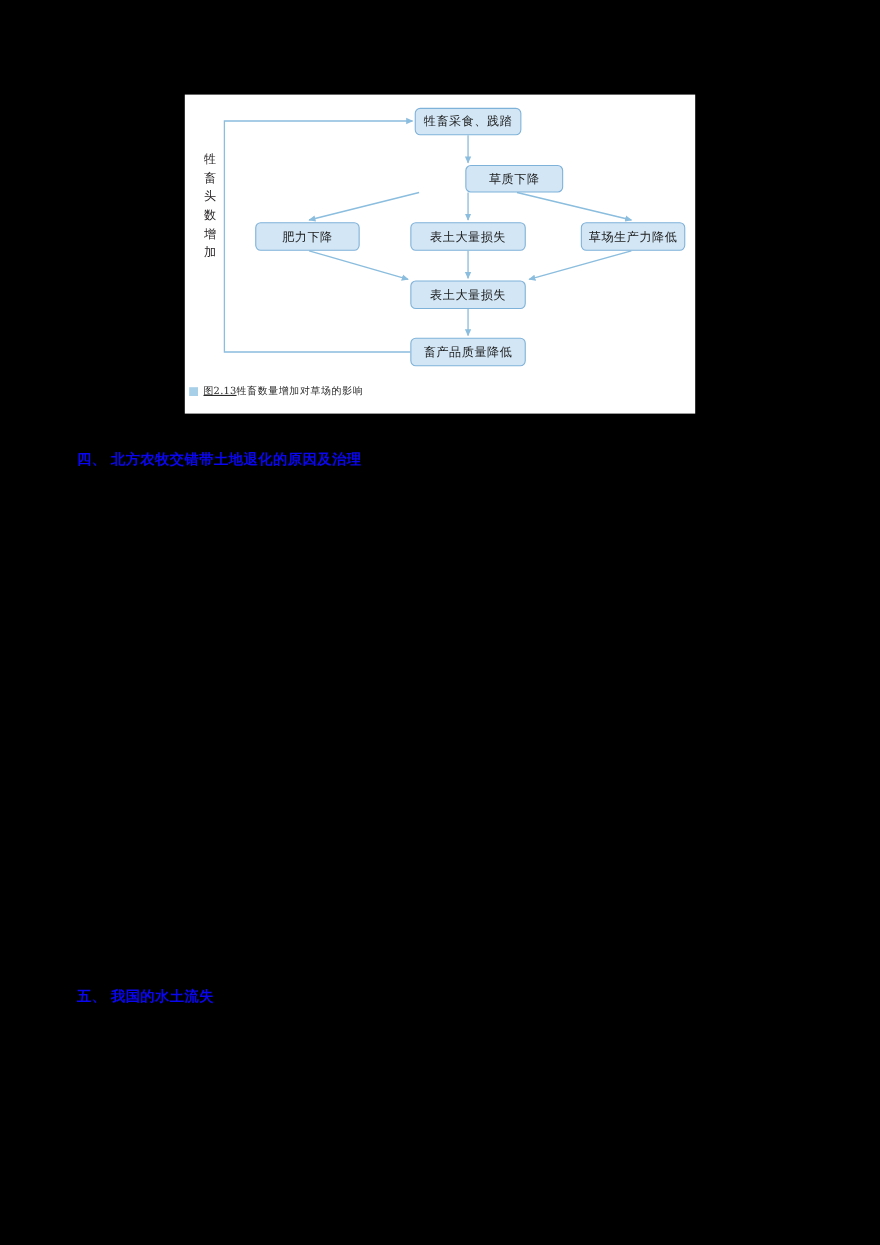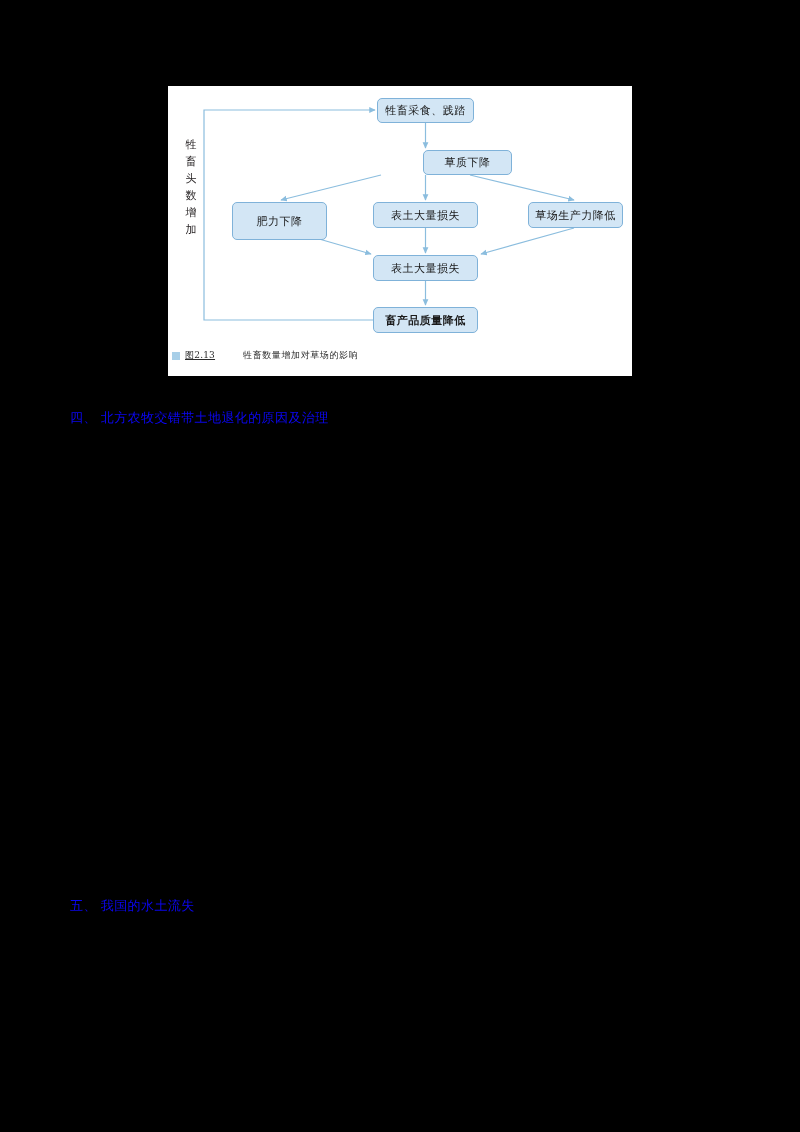--- a/index.html
+++ b/index.html
@@ -65,60 +65,60 @@
     display: flex;
     align-items: center;
     justify-content: center;
     white-space: nowrap;
     letter-spacing: 0.5px;
     text-align: center;
   }
 
   #node-graze   { left: 209px; top:  12px; width: 97px;  height: 25px; }
   #node-quality { left: 213px; top:  64px; width: 89px;  height: 25px; margin-left: 42px; }
-  #node-fert    { left:  64px; top: 116px; width: 95px;  height: 38px; }
+  #node-fert    { left:  64px; top: 116px; width: 95px;  height: 26px; }
   #node-cover   { left: 205px; top: 116px; width: 105px; height: 26px; }
   #node-soil    { left: 360px; top: 116px; width: 95px;  height: 26px; }
   #node-prod    { left: 205px; top: 169px; width: 105px; height: 26px; }
-  #node-product { left: 205px; top: 221px; width: 105px; height: 26px; font-weight: bold; }
+  #node-product { left: 205px; top: 221px; width: 105px; height: 26px; }
 
   
   #caption {
     position: absolute;
     left: 4px;
     top: 263px;
     display: flex;
     align-items: center;
     font-family: "DejaVu Serif", "Liberation Serif", serif;
     font-size: 9px;
     color: #2b2b2b;
   }
   #caption-marker {
     width: 8px;
     height: 8px;
     background: #a8cfe8;
     margin-right: 5px;
     flex: none;
   }
   #caption-number {
-    margin-right: 28px;
+    margin-right: 0;
     letter-spacing: 0.2px;
     text-decoration: underline;
   }
   #caption-text {
     letter-spacing: 0.6px;
   }
 
   
   .blue-heading {
     position: absolute;
     color: #0b06f2;
     font-family: "DejaVu Serif", "Liberation Serif", serif;
     font-size: 13px;
-    font-weight: normal;
+    font-weight: bold;
     letter-spacing: 0.4px;
     white-space: nowrap;
   }
   #heading-1 { left: 70px; top: 409px; }
   #heading-2 { left: 70px; top: 897px; }
   .blue-heading .h-num { margin-right: 4px; }
 </style>
 </head>
 <body>
 

